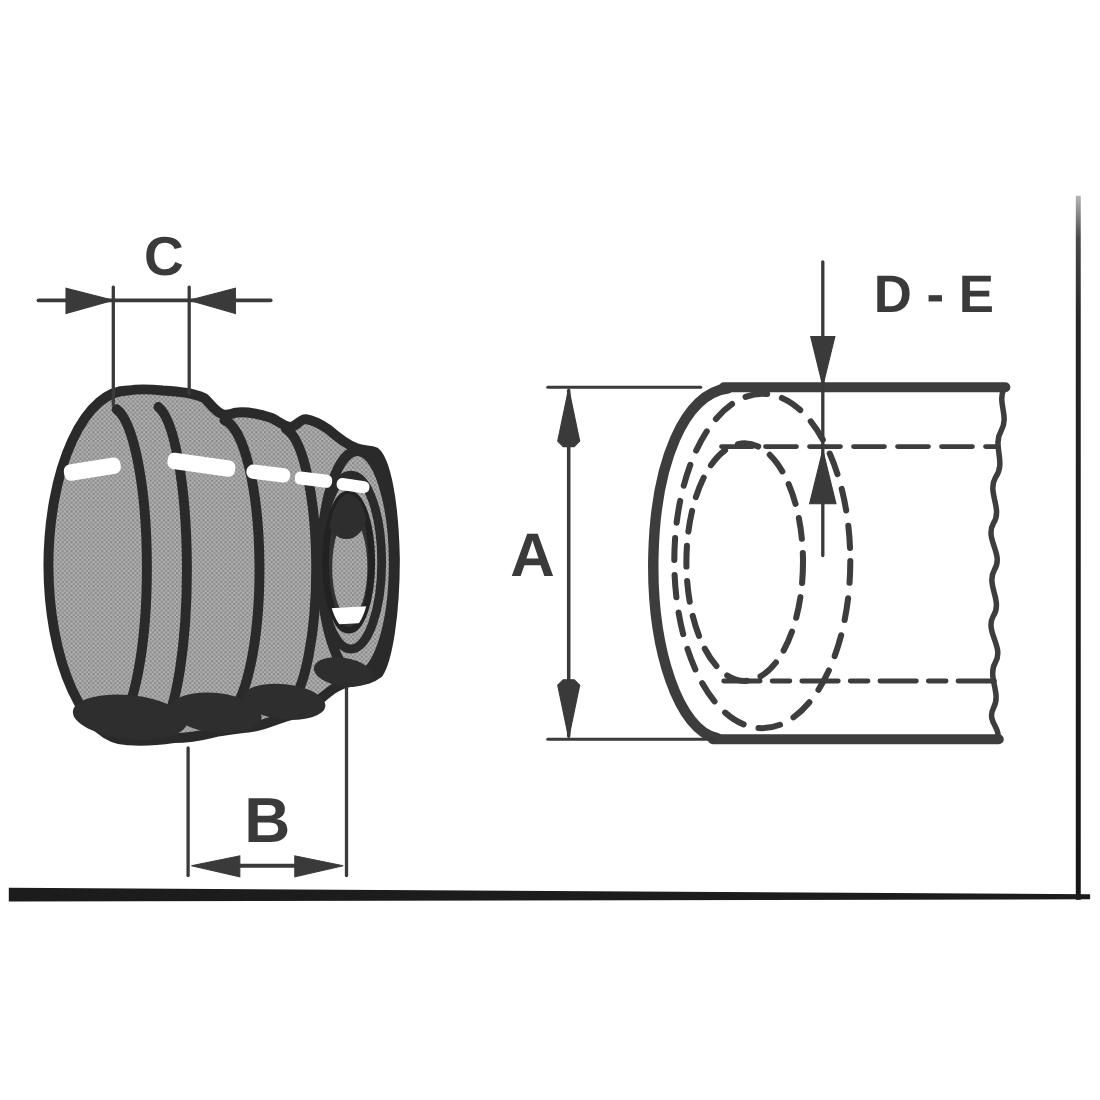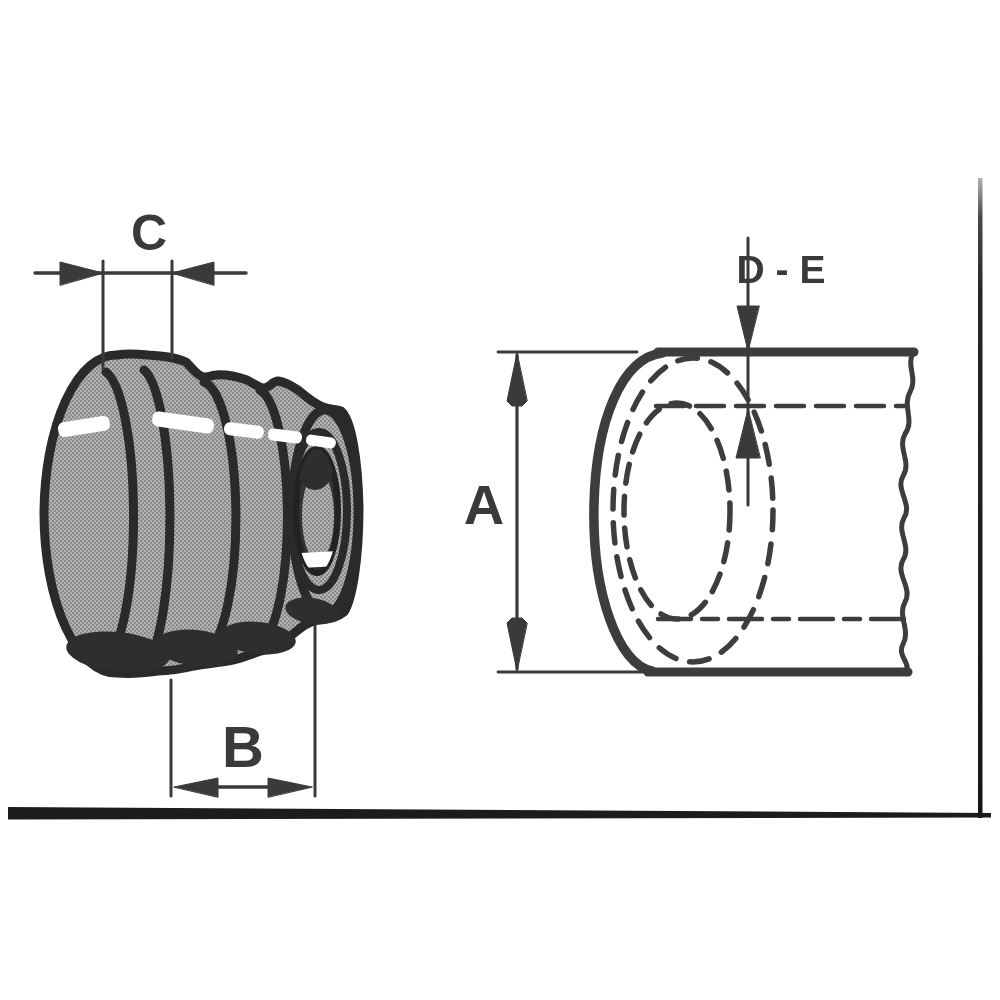--- a/index.html
+++ b/index.html
@@ -156,14 +156,14 @@
       <polygon points="8,807 991,813 991,817.5 8,819.5" fill="#1c1c1c"></polygon>
     </g>
   </svg>
 
   <div class="dim-label" style="left:149px; top:235px; font-size:50px;">C</div>
 
   <div class="dim-label" style="left:243px; top:749px; font-size:58px;">B</div>
 
   <div class="dim-label" style="left:484px; top:507px; font-size:56px;">A</div>
 
-  <div class="dim-label" style="left:781px; top:271px; font-size:39px;">D - E</div>
+  <div class="dim-label" style="left:849px; top:271px; font-size:48px;">D - E</div>
 </div>
 
 </body></html>

